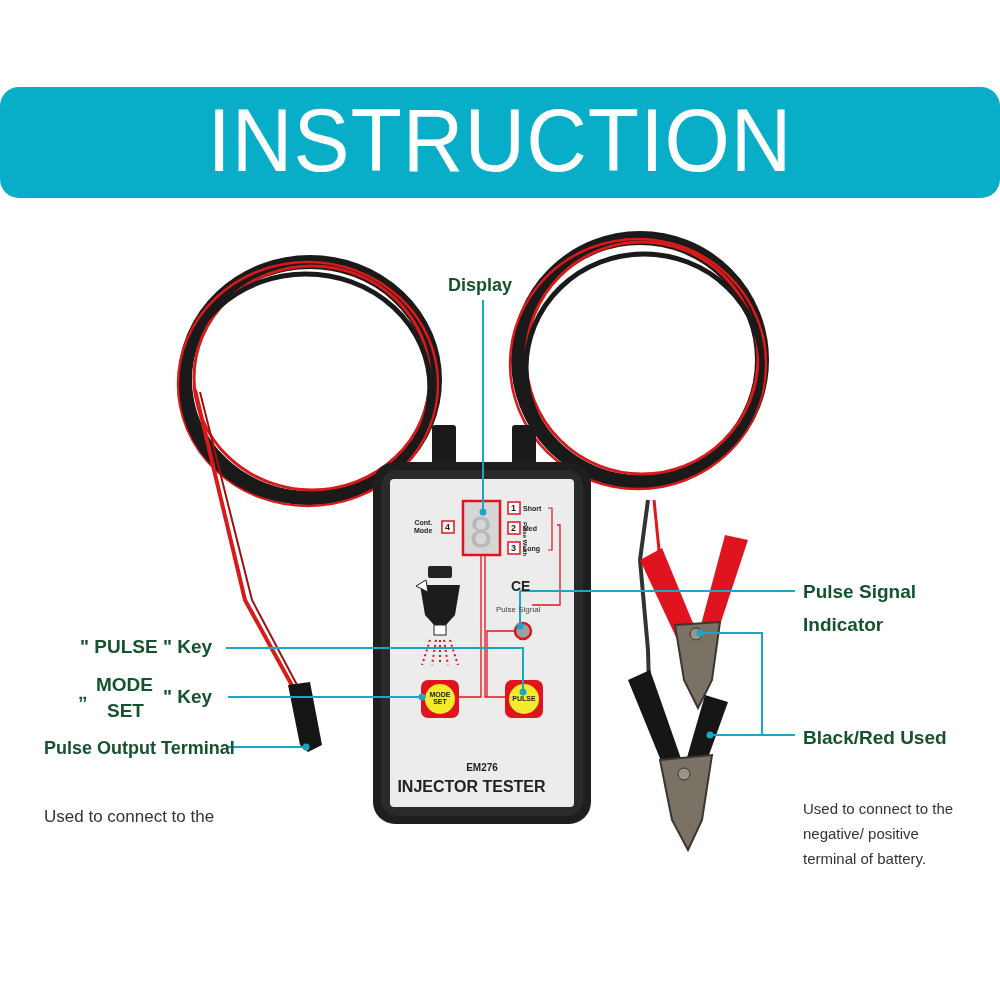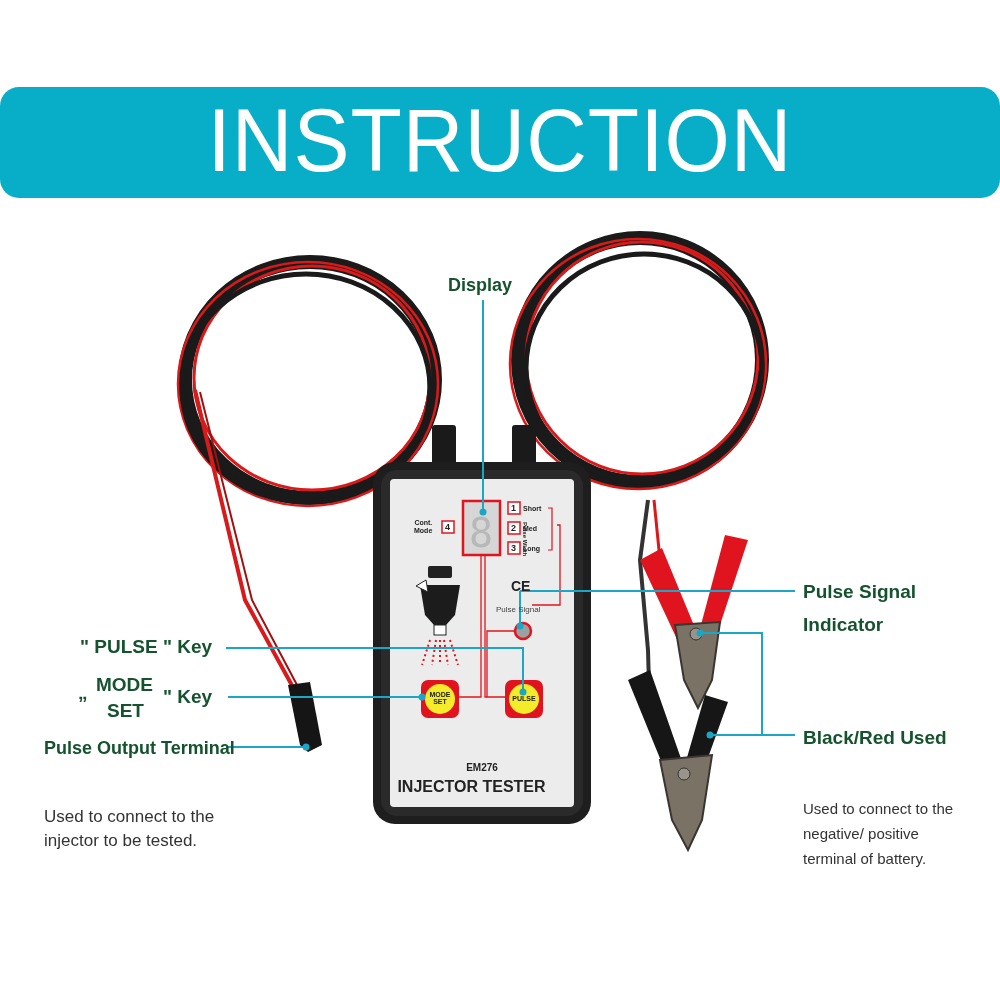--- a/index.html
+++ b/index.html
@@ -153,21 +153,20 @@
 <div>
   <div class="lbl" style="left:78px;top:682px;">„</div>
   <div class="lbl" style="left:96px;top:674px;">MODE</div>
   <div class="lbl" style="left:107px;top:700px;">SET</div>
   <div class="lbl" style="left:163px;top:686px;">" Key</div>
 </div>
 
 <div class="lbl" style="left:44px;top:738px;font-size:18px;">Pulse Output Terminal</div>
 <div class="desc" style="left:44px;top:762px;">
   <div>Used to connect to the</div>
-  <div>injector to be tested.</div>
 </div>
 
 <div class="lbl" style="left:803px;top:581px;">
   <div>Pulse Signal</div>
   <div style="margin-top:11px;">Indicator</div>
 </div>
 
 <div class="lbl" style="left:803px;top:727px;">Black/Red Used</div>
 <div class="desc small" style="left:803px;top:754px;">
   <div>Used to connect to the</div>

